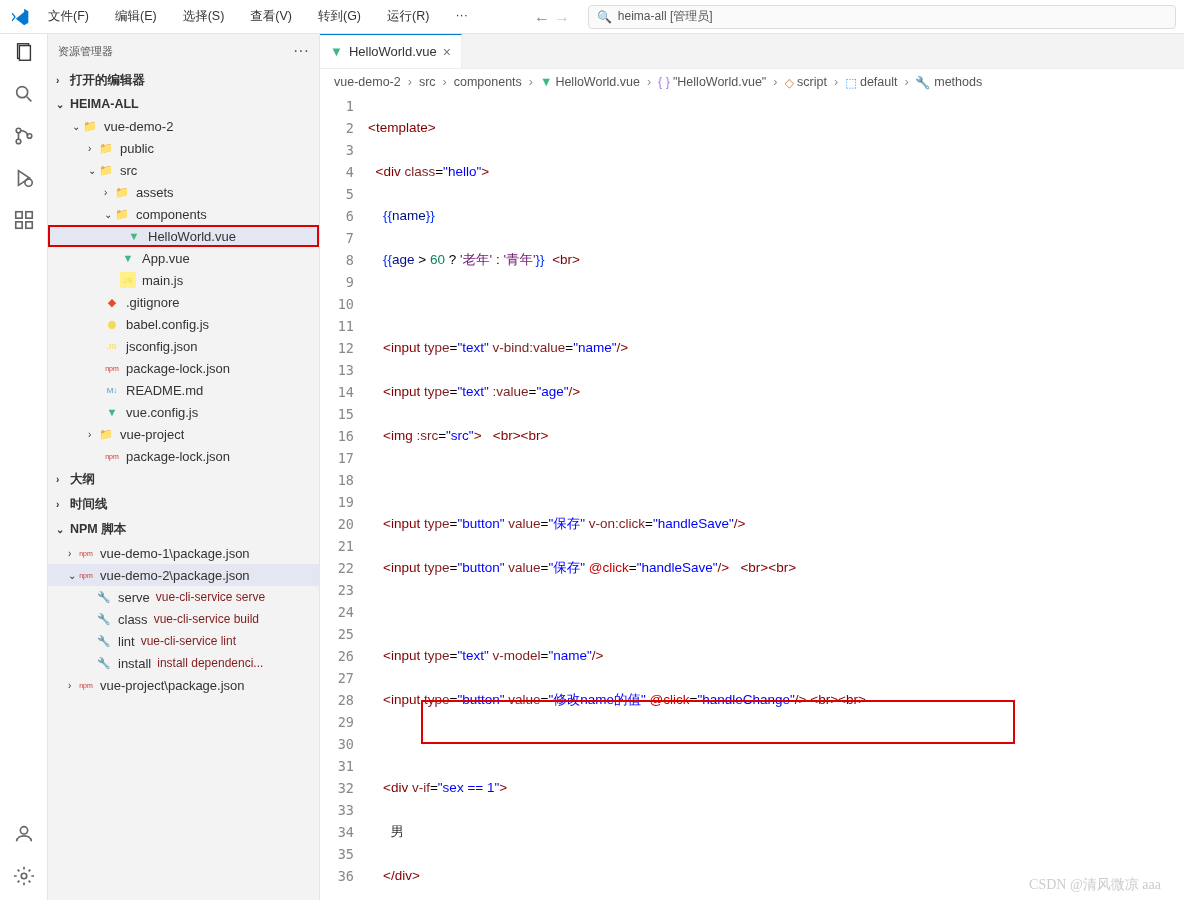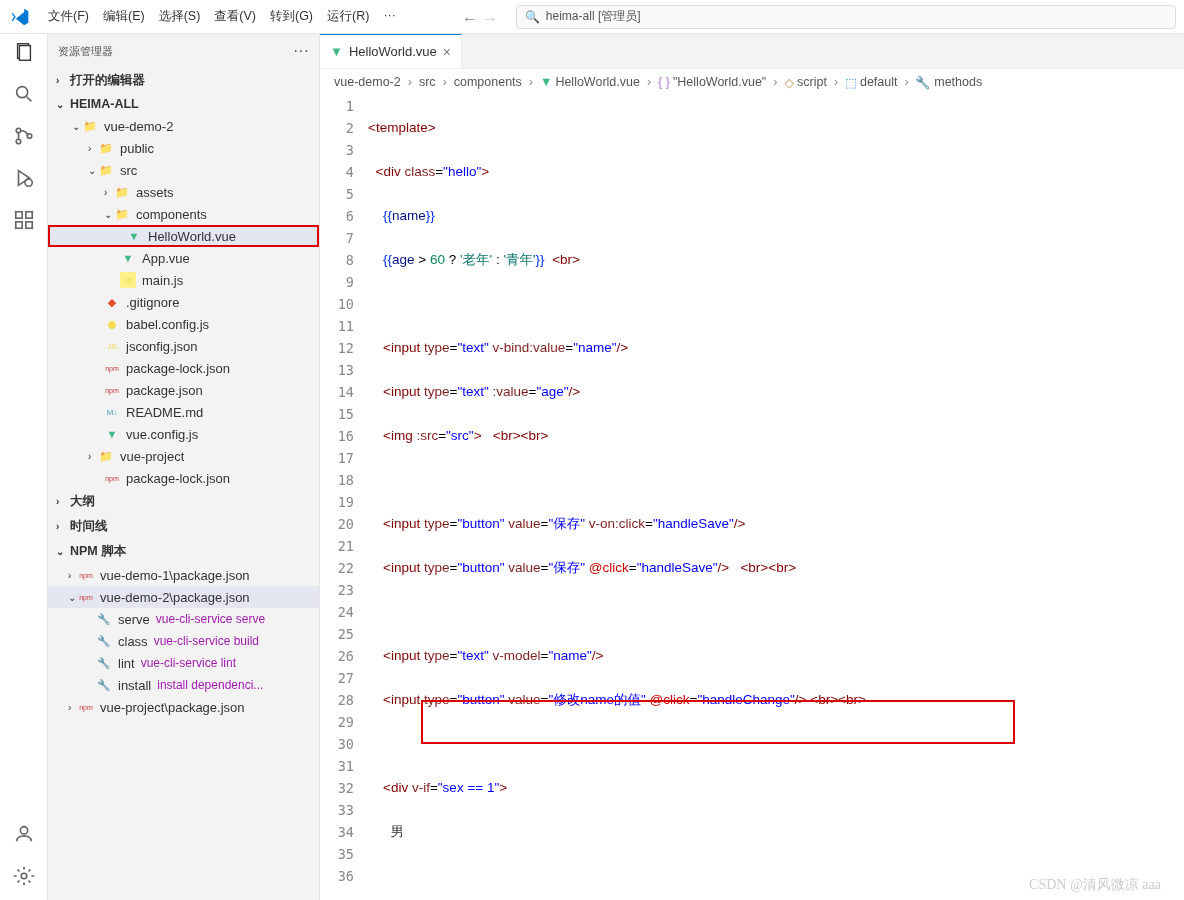--- a/index.html
+++ b/index.html
@@ -1,19 +1,19 @@
 <!DOCTYPE html>
 <html><head>
 <meta charset="utf-8">
 <style>
 * { box-sizing: border-box; margin: 0; padding: 0; font-family: "Segoe UI", "Microsoft YaHei", sans-serif; }
 body { width: 1184px; height: 900px; background: #fff; overflow: hidden; position: relative; font-size: 13px; color: #333; }
 .titlebar { height: 34px; display: flex; align-items: center; padding: 0 8px; background: #fff; border-bottom: 1px solid #e5e5e5; }
 .titlebar .logo { width: 24px; height: 24px; margin-right: 10px; display:flex;align-items:center;justify-content:center; }
-.titlebar .menus { display: flex; gap: 2px; font-size: 12.5px; }
+.titlebar .menus { display: flex; gap: 14px; font-size: 12.5px; }
 .titlebar .menus span { padding: 4px 6px; cursor: pointer; }
 .titlebar .navbtns { display:flex; gap: 4px; margin-left: 60px; font-size: 16px; color:#888;}
 .titlebar .search { flex: 1; margin-left: 18px; height: 24px; border: 1px solid #ddd; border-radius: 4px; background: #fafafa; display: flex; align-items: center; padding: 0 8px; color: #555; font-size: 12px; }
 .titlebar .search .icn { margin-right: 6px; color:#888;}
 .main { display: flex; height: calc(100% - 34px); }
 .activitybar { width: 48px; background: #fff; border-right: 1px solid #e5e5e5; display: flex; flex-direction: column; align-items: center; padding-top: 6px; gap: 18px; }
 .activitybar .aicon { width: 24px; height: 24px; display:flex;align-items:center;justify-content:center; color:#555; }
 .activitybar .aicon.active { color:#000; }
 .activitybar .bottom { margin-top: auto; margin-bottom: 12px; display:flex; flex-direction:column; gap:18px;}
 .sidebar { width: 272px; background: #f3f3f3; border-right: 1px solid #e5e5e5; display: flex; flex-direction: column; overflow:hidden;}
@@ -21,40 +21,40 @@
 .sidehdr .dots { color:#555; font-size:16px; }
 .section { font-size: 12.5px; }
 .section .schead { padding: 4px 8px; font-weight: bold; display: flex; align-items: center; gap: 4px; cursor:pointer;}
 .section .schead.cap { text-transform: uppercase; }
 .chev { width: 10px; display:inline-block; font-size:10px;}
 .tree { font-size: 13px; }
 .row { display: flex; align-items: center; height: 22px; padding-right: 6px; cursor:pointer; white-space:nowrap; overflow:hidden;}
 .row.active { background: #e4e6f1; }
 .row .ficon { width: 16px; height:16px; margin-right: 6px; display:inline-flex;align-items:center;justify-content:center; font-size:11px;}
 .row .lbl { overflow: hidden; text-overflow: ellipsis; }
-.row .sub { color:#a21caf; margin-left:6px; font-size:12px;}
+.row .sub { color:#7f1d1d; margin-left:6px; font-size:12px;}
 .redbox { border: 2px solid #d00; }
 .editor { flex: 1; display: flex; flex-direction: column; background:#fff;}
 .tabs { height: 35px; display: flex; border-bottom: 1px solid #eee; background:#f3f3f3;}
 .tab { display: flex; align-items: center; padding: 0 10px; background: #fff; border-right: 1px solid #eee; font-size: 13px; gap:6px; border-top:1px solid #007acc00;}
 .tab.active { border-top:1px solid #007acc;}
 .tab .close { color:#777; font-size:14px;}
 .crumbs { height: 26px; display:flex; align-items:center; padding: 0 14px; font-size:12.5px; color:#555; gap:4px; border-bottom: 0; }
 .crumbs .sep { color:#888; padding:0 3px;}
 .crumbs .ci { display:inline-flex; align-items:center; gap:3px;}
 .codewrap { flex:1; display:flex; overflow:hidden; position:relative;}
 .gutter { width: 48px; text-align: right; padding: 0 14px 0 0; color:#888; font-family: Consolas, monospace; font-size:13.5px; line-height:22px; user-select:none;}
 .code { flex:1; font-family: Consolas, "Courier New", monospace; font-size:13.5px; line-height:22px; white-space:pre; position:relative;}
 .code .line { height:22px; }
 .tk-tag { color:#800000;text-align:right;}
 .tk-attr { color:#7f1d1d;}
 .tk-txt { color:#0000ff;}
 .tk-var { color:#001080;}
 .tk-num { color:#098658;}
-.tk-str { color:#0f766e;}
+.tk-str { color:#701a75;}
 .tk-op { color:#000;}
 .tk-punc { color:#800000;}
 .tk-brace { color:#0431fa;}
 .tk-at { color:#c80000;}
 .redrect1 { position:absolute; border:2px solid #d00; left:421px; top:700px; width:594px; height:44px; pointer-events:none;}
 .watermark { position:absolute; right:23px; bottom:6px; color:#ccc; font-size:14px; pointer-events:none; font-family:"Microsoft YaHei";}
 svg{display:block;}
 </style>
 </head>
 <body>
@@ -200,24 +200,20 @@
             <span class="ficon" style="color:#f5da55;font-size:8px">⬤</span>
             <span class="lbl">babel.config.js</span>
           </div>
         <div class="row" style="padding-left:56px">
             <span class="ficon" style="color:#f0db4f;font-size:8px;">JS</span>
             <span class="lbl">jsconfig.json</span>
           </div>
         <div class="row" style="padding-left:56px">
             <span class="ficon" style="color:#cb3837;font-size:7px;">npm</span>
             <span class="lbl">package-lock.json</span>
-          </div>
-        <div class="row" style="padding-left:56px">
-            <span class="ficon" style="color:#cb3837;font-size:7px;">npm</span>
-            <span class="lbl">package.json</span>
           </div>
         <div class="row" style="padding-left:56px">
             <span class="ficon" style="color:#519aba;font-size:8px">M↓</span>
             <span class="lbl">README.md</span>
           </div>
         <div class="row" style="padding-left:56px">
             <span class="ficon" style="color:#41b883">▼</span>
             <span class="lbl">vue.config.js</span>
           </div>
         <div class="row" style="padding-left:40px">
@@ -343,20 +339,21 @@
 <div class="line">    <span class="tk-punc">&lt;</span><span class="tk-tag">img</span> <span class="tk-attr">:src</span><span class="tk-op">=</span><span class="tk-txt">"src"</span><span class="tk-punc">&gt;</span>   <span class="tk-punc">&lt;</span><span class="tk-tag">br</span><span class="tk-punc">&gt;&lt;</span><span class="tk-tag">br</span><span class="tk-punc">&gt;</span></div>
 <div class="line"></div>
 <div class="line">    <span class="tk-punc">&lt;</span><span class="tk-tag">input</span> <span class="tk-attr">type</span><span class="tk-op">=</span><span class="tk-txt">"button"</span> <span class="tk-attr">value</span><span class="tk-op">=</span><span class="tk-txt">"保存"</span> <span class="tk-attr">v-on:click</span><span class="tk-op">=</span><span class="tk-txt">"handleSave"</span><span class="tk-punc">/&gt;</span></div>
 <div class="line">    <span class="tk-punc">&lt;</span><span class="tk-tag">input</span> <span class="tk-attr">type</span><span class="tk-op">=</span><span class="tk-txt">"button"</span> <span class="tk-attr">value</span><span class="tk-op">=</span><span class="tk-txt">"保存"</span> <span class="tk-at">@click</span><span class="tk-op">=</span><span class="tk-txt">"handleSave"</span><span class="tk-punc">/&gt;</span>   <span class="tk-punc">&lt;</span><span class="tk-tag">br</span><span class="tk-punc">&gt;&lt;</span><span class="tk-tag">br</span><span class="tk-punc">&gt;</span></div>
 <div class="line"></div>
 <div class="line">    <span class="tk-punc">&lt;</span><span class="tk-tag">input</span> <span class="tk-attr">type</span><span class="tk-op">=</span><span class="tk-txt">"text"</span> <span class="tk-attr">v-model</span><span class="tk-op">=</span><span class="tk-txt">"name"</span><span class="tk-punc">/&gt;</span></div>
 <div class="line">    <span class="tk-punc">&lt;</span><span class="tk-tag">input</span> <span class="tk-attr">type</span><span class="tk-op">=</span><span class="tk-txt">"button"</span> <span class="tk-attr">value</span><span class="tk-op">=</span><span class="tk-txt">"修改name的值"</span> <span class="tk-at">@click</span><span class="tk-op">=</span><span class="tk-txt">"handleChange"</span><span class="tk-punc">/&gt;</span> <span class="tk-punc">&lt;</span><span class="tk-tag">br</span><span class="tk-punc">&gt;&lt;</span><span class="tk-tag">br</span><span class="tk-punc">&gt;</span></div>
 <div class="line"></div>
 <div class="line">    <span class="tk-punc">&lt;</span><span class="tk-tag">div</span> <span class="tk-attr">v-if</span><span class="tk-op">=</span><span class="tk-txt">"sex == 1"</span><span class="tk-punc">&gt;</span></div>
 <div class="line">      <span>男</span></div>
+<div class="line">    <span class="tk-punc">&lt;/</span><span class="tk-tag">div</span><span class="tk-punc">&gt;</span></div>
 
 
 
 
 
 
 
 
 
 

